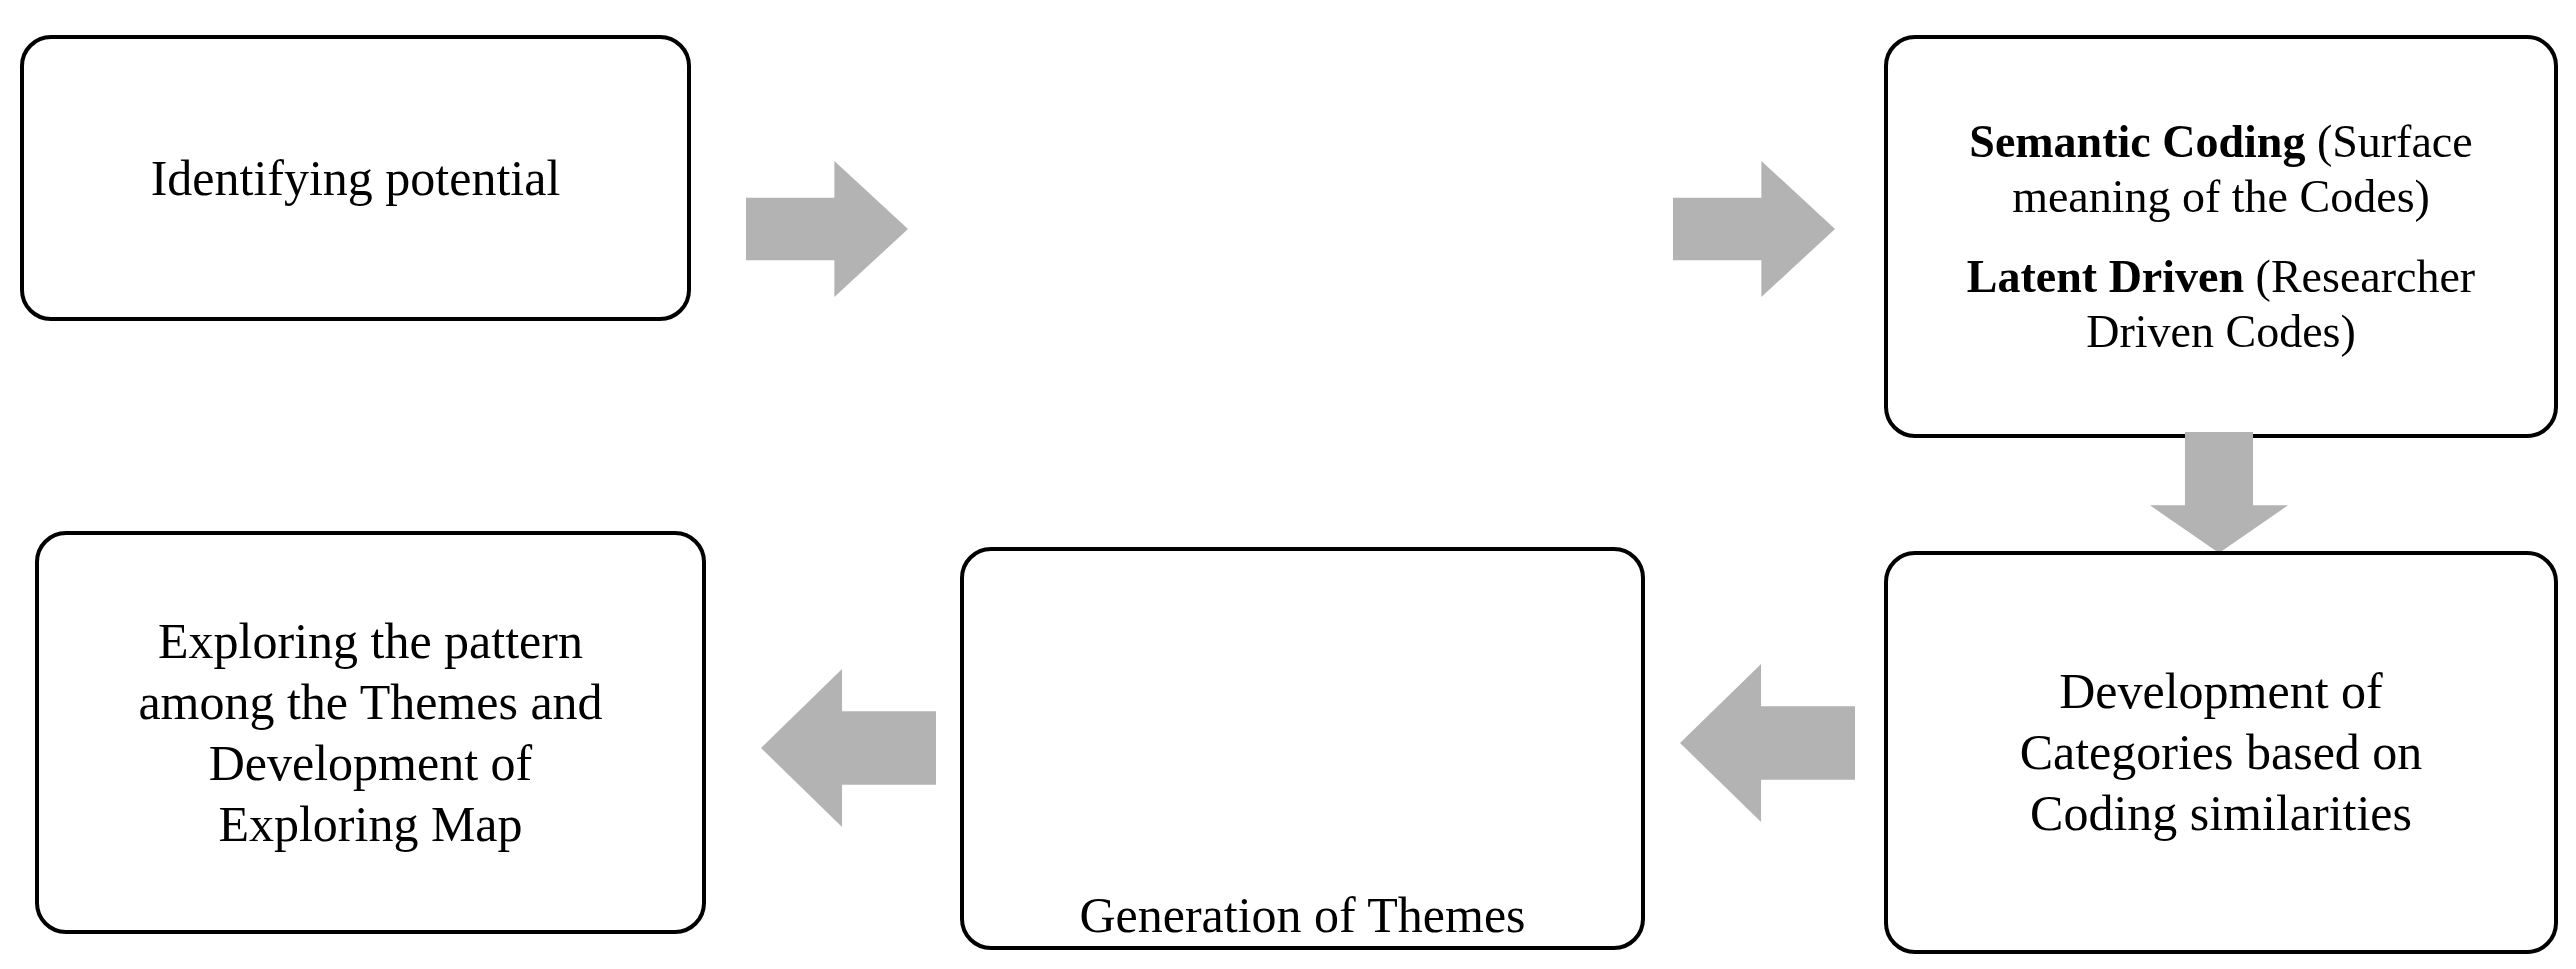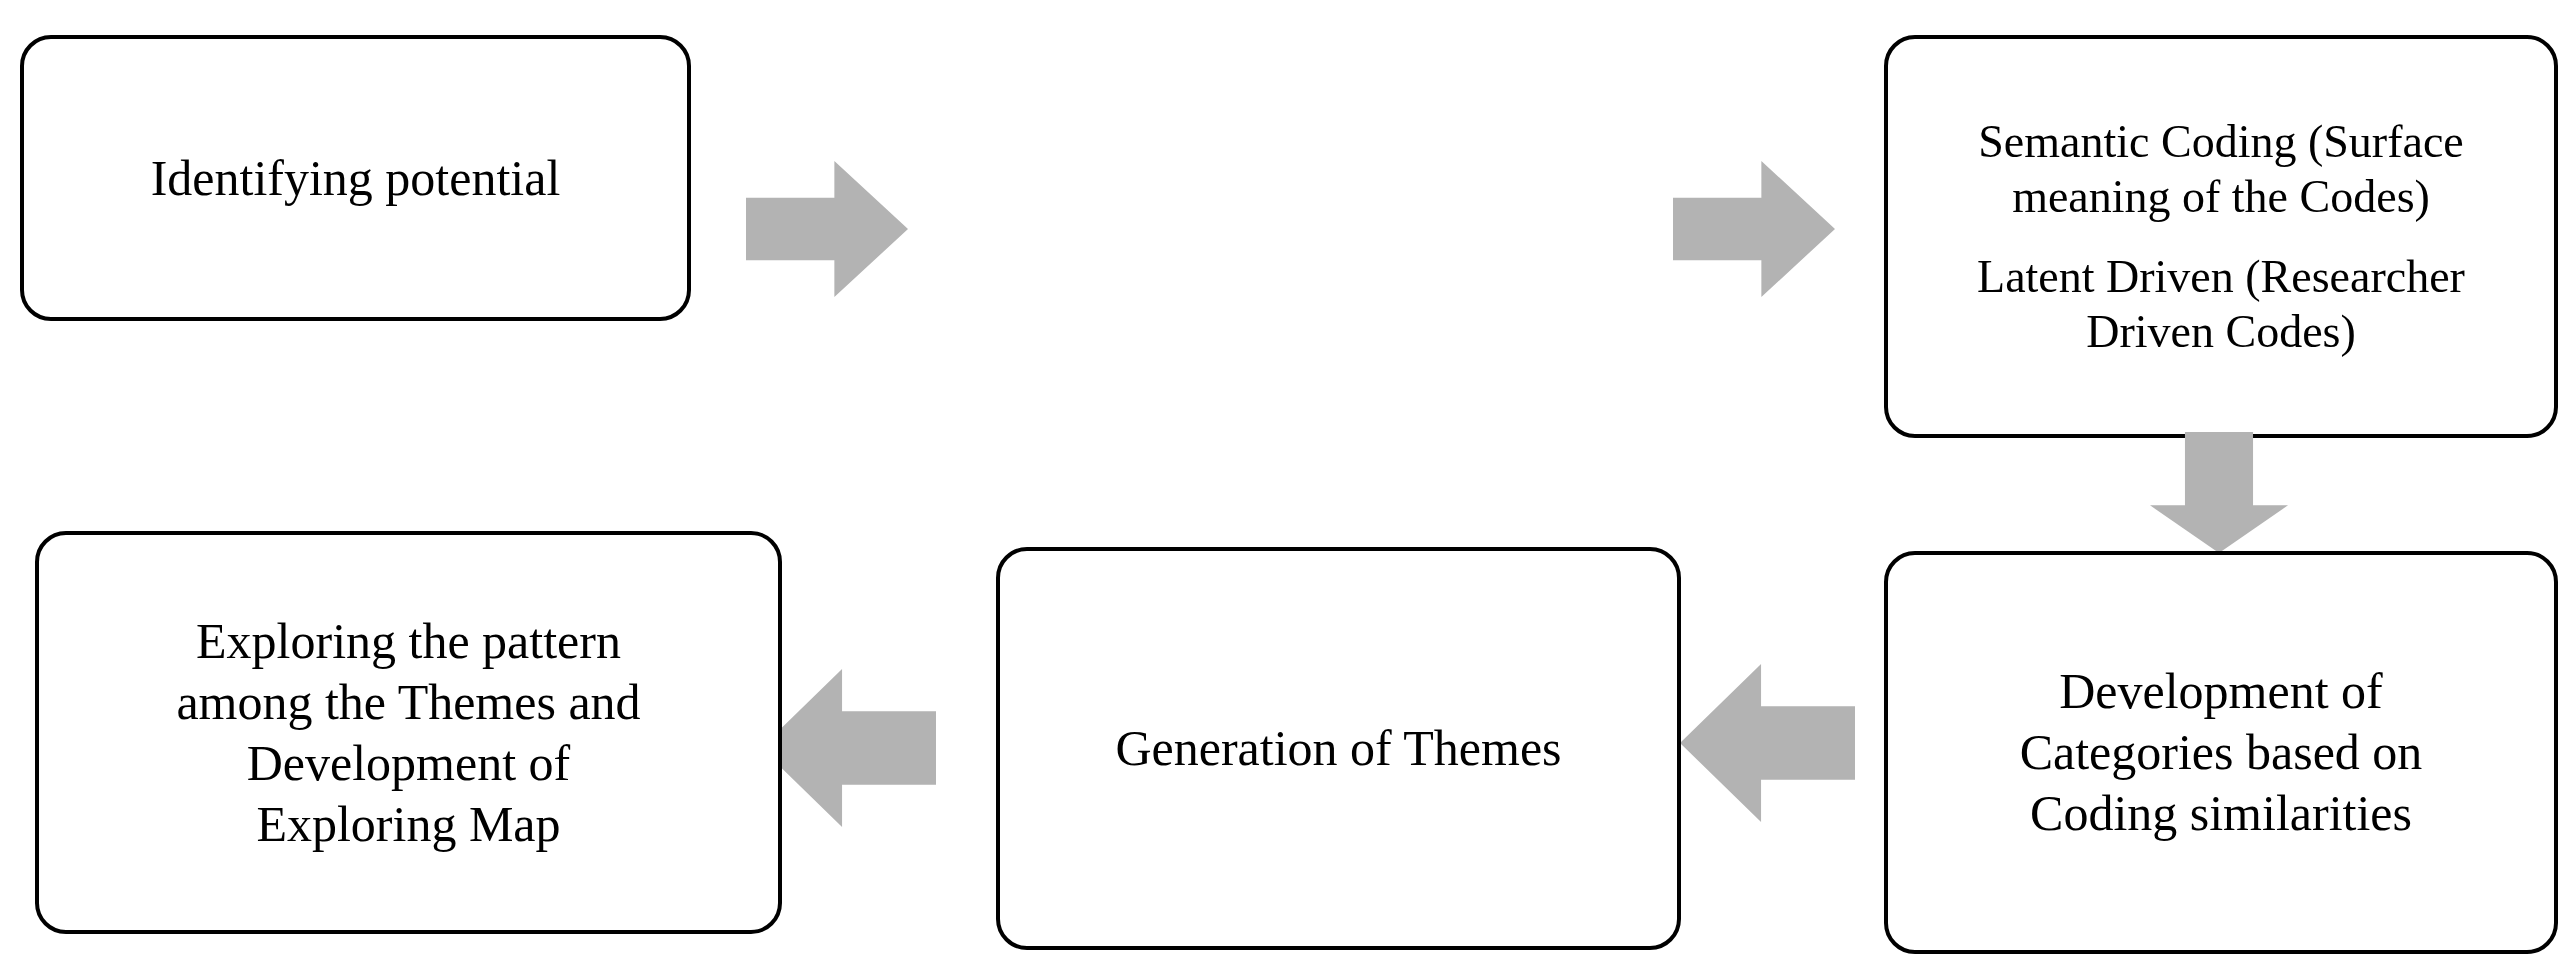--- a/index.html
+++ b/index.html
@@ -28,28 +28,28 @@
     color: #000000;
   }
   .node-text {
     width: 100%;
     padding: 0 20px;
     font-size: 50px;
     line-height: 1.22;
     text-align: center;
   }
   .node-text .ln { display: block; }
-  .node-text b { font-weight: 400; }
+  .node-text b { font-weight: 700; }
 
   
   #node-identifying-potential-interest { left: 20px;   top: 35px;  width: 671px; height: 286px; }
   #node-transcribing-interview         { left: 960px; top: 35px;  width: 660px; height: 403px; }
   #node-coding                         { left: 1884px; top: 35px;  width: 674px; height: 403px; }
-  #node-exploring-pattern              { left: 35px;   top: 531px; width: 747px; height: 403px; }
-  #node-generation-of-themes           { left: 996px; top: 547px; width: 685px; height: 403px; }
+  #node-exploring-pattern              { left: 35px;   top: 531px; width: 671px; height: 403px; }
+  #node-generation-of-themes           { left: 960px; top: 547px; width: 685px; height: 403px; align-items: flex-end; }
   #node-development-of-categories      { left: 1884px; top: 551px; width: 674px; height: 403px; }
 
   #node-coding .node-text { font-size: 46px; line-height: 1.2; }
   #node-coding .para { margin: 0 0 24px 0; }
   #node-coding .para:last-child { margin-bottom: 0; }
 
   
   .arrow {
     position: absolute;
   }

